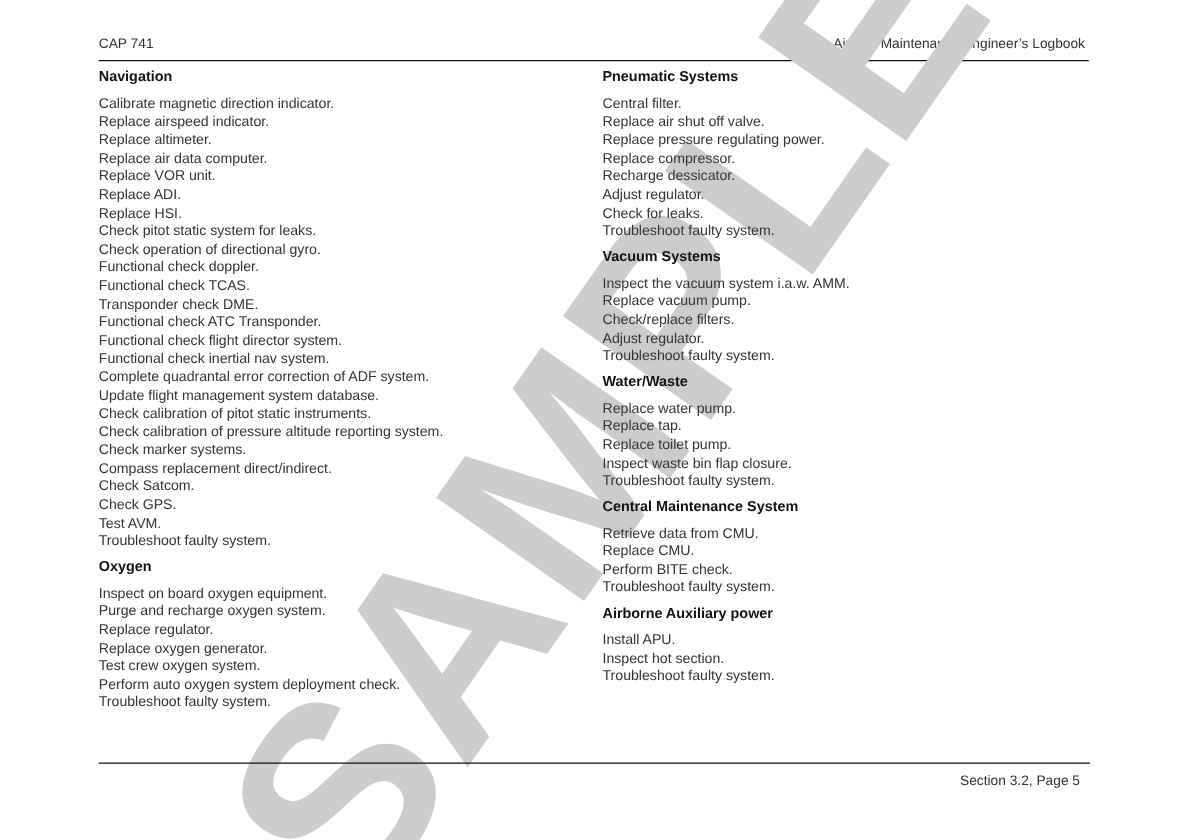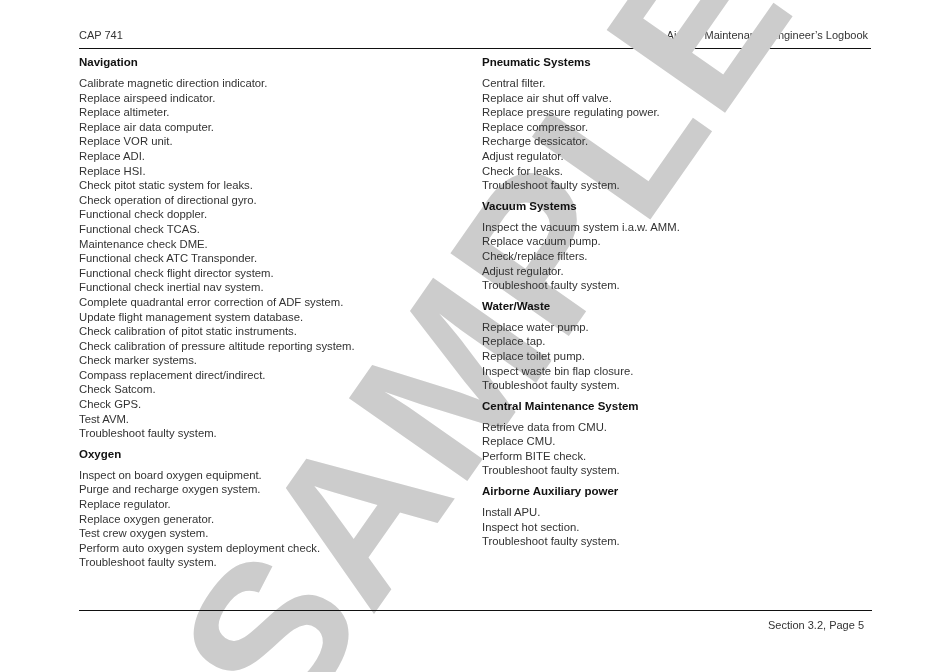--- a/index.html
+++ b/index.html
@@ -42,21 +42,21 @@
         <li class="item">Replace airspeed indicator.</li>
         <li class="item">Replace altimeter.</li>
         <li class="item">Replace air data computer.</li>
         <li class="item">Replace VOR unit.</li>
         <li class="item">Replace ADI.</li>
         <li class="item">Replace HSI.</li>
         <li class="item">Check pitot static system for leaks.</li>
         <li class="item">Check operation of directional gyro.</li>
         <li class="item">Functional check doppler.</li>
         <li class="item">Functional check TCAS.</li>
-        <li class="item">Maintenance check DME.</li>
+        <li class="item">Transponder check DME.</li>
         <li class="item">Functional check ATC Transponder.</li>
         <li class="item">Functional check flight director system.</li>
         <li class="item">Functional check inertial nav system.</li>
         <li class="item">Complete quadrantal error correction of ADF system.</li>
         <li class="item">Update flight management system database.</li>
         <li class="item">Check calibration of pitot static instruments.</li>
         <li class="item">Check calibration of pressure altitude reporting system.</li>
         <li class="item">Check marker systems.</li>
         <li class="item">Compass replacement direct/indirect.</li>
         <li class="item">Check Satcom.</li>

